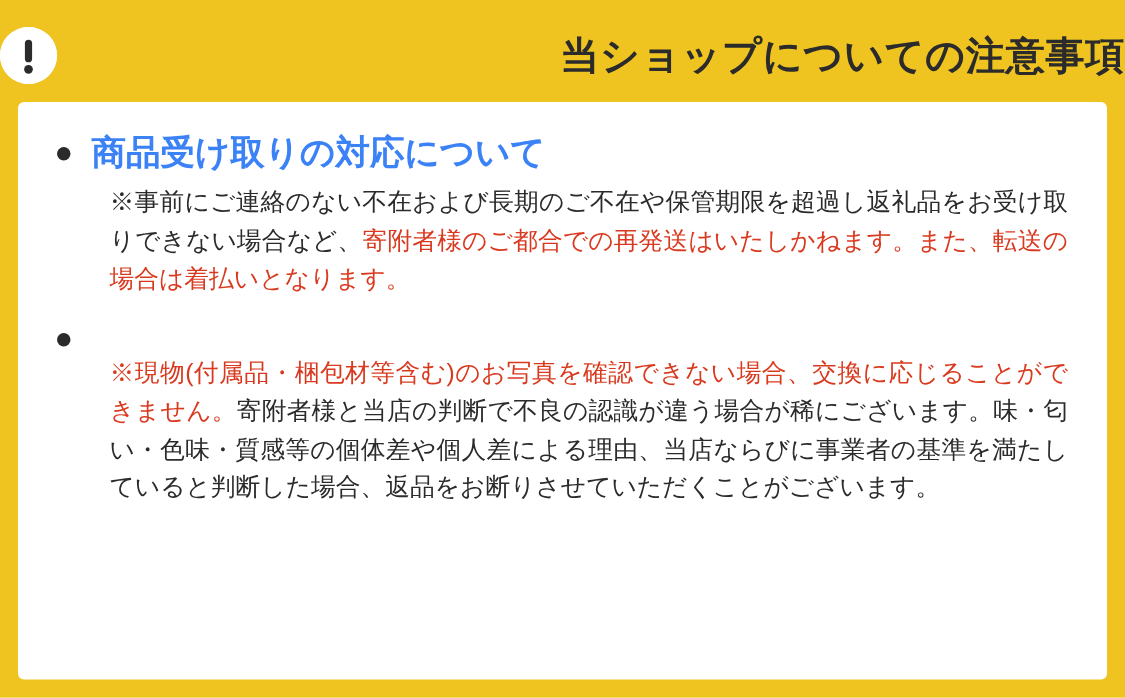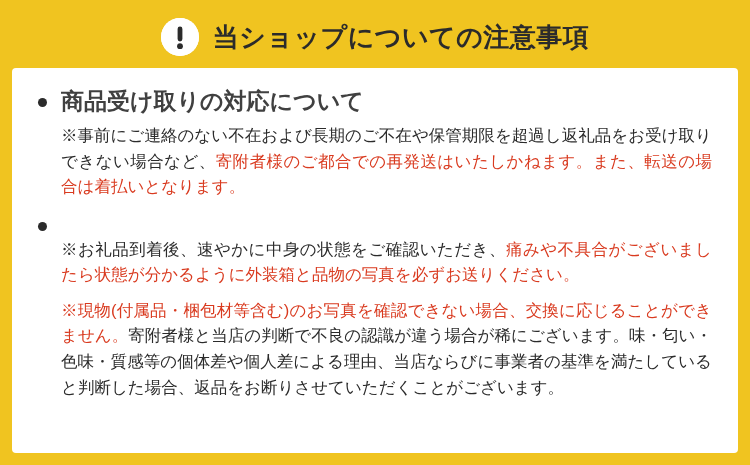--- a/index.html
+++ b/index.html
@@ -18,21 +18,21 @@
     width: 750px;
     height: 465px;
     background: #f0c420;
     box-sizing: border-box;
   }
   
   .header {
     height: 68px;
     display: flex;
     align-items: center;
-    justify-content: center;
+    justify-content: space-between;
     gap: 14px;
     box-sizing: border-box;
     padding-top: 6px;
   }
   .alert-icon {
     width: 38px;
     height: 38px;
     border-radius: 50%;
     background: #ffffff;
     display: flex;
@@ -73,25 +73,25 @@
     width: 9px;
     height: 9px;
     border-radius: 50%;
     background: #2b2b2b;
     margin-top: 12px;
     flex: 0 0 auto;
   }
   .section-title {
     font-size: 23px;
     font-weight: bold;
-    color: #404040;
+    color: #3b82f6;
     line-height: 1.35;
   }
   .body-block {
-    margin: 0 0 10px 23px;
+    margin: 0 0 10px 35px;
     font-size: 16.5px;
     line-height: 1.55;
     color: #2b2b2b;
     text-align: justify;
   }
   .body-block .em { color: #d93a1f; }
 </style>
 </head>
 <body>
 
@@ -118,23 +118,20 @@
       <p class="body-block">
         <span>※事前にご連絡のない不在および長期のご不在や保管期限を超過し返礼品をお受け取りできない場合など、</span><span class="em">寄附者様のご都合での再発送はいたしかねます。また、転送の場合は着払いとなります。</span>
       </p>
     </div>
 
     <div class="section">
       <div class="section-head">
         <span class="bullet"></span>
       </div>
 
-      <p class="body-block">
-        <span>※お礼品到着後、速やかに中身の状態をご確認いただき、</span><span class="em">痛みや不具合がございましたら状態が分かるように外装箱と品物の写真を必ずお送りください。</span>
-      </p>
 
 
       <p class="body-block">
         <span class="em">※現物(付属品・梱包材等含む)のお写真を確認できない場合、交換に応じることができません。</span><span>寄附者様と当店の判断で不良の認識が違う場合が稀にございます。味・匂い・色味・質感等の個体差や個人差による理由、当店ならびに事業者の基準を満たしていると判断した場合、返品をお断りさせていただくことがございます。</span>
       </p>
     </div>
 
   </div>
 </div>
 

